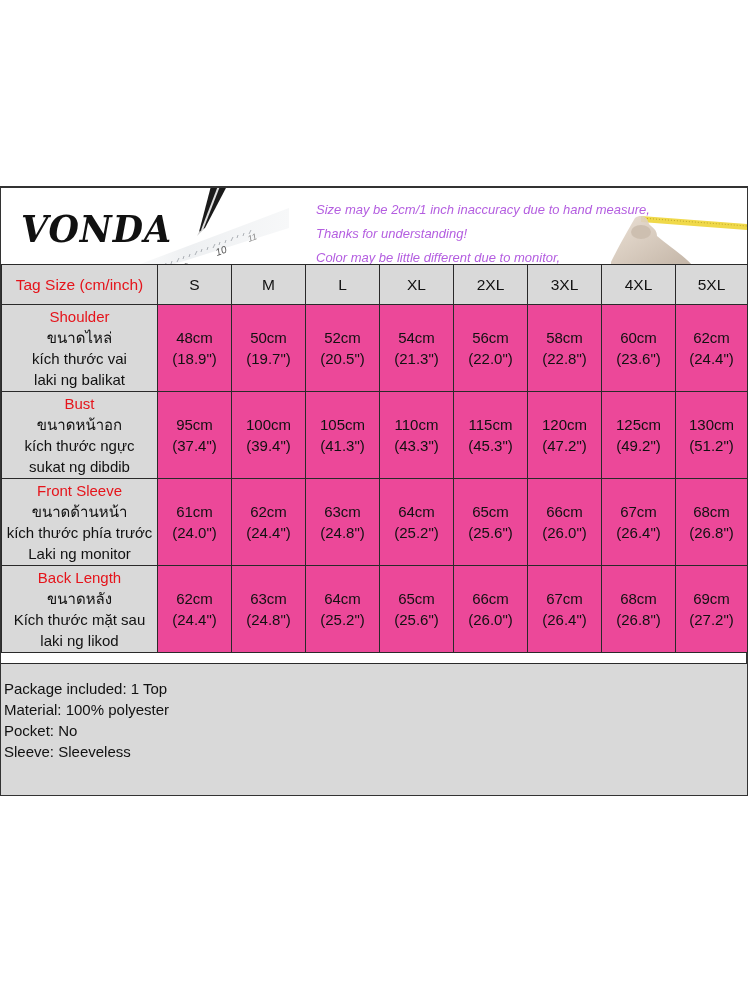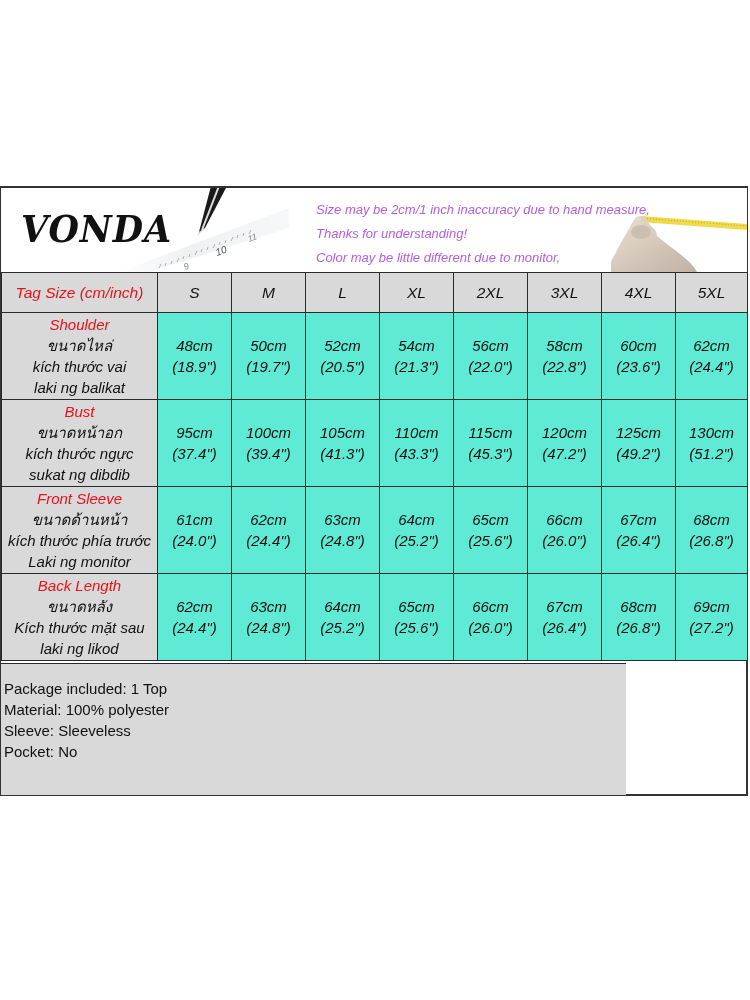--- a/index.html
+++ b/index.html
@@ -21,36 +21,36 @@
     font-size: 38px; font-weight: bold; letter-spacing: 1px; color: #111;
     transform: scaleX(0.92); transform-origin: left;
   }
   .ruler-art { position: absolute; left: 118px; top: 0; width: 170px; height: 84px; }
   .notes {
     position: absolute; left: 284px; top: 10px; color: #b45ee0; font-size: 13px; line-height: 24px; margin-left: 31px;
   }
   .hand-art { position: absolute; left: 600px; top: 4px; width: 146px; height: 80px; }
 
   table.size {
-    position: absolute; left: 1px; top: 272px; border-collapse: collapse; table-layout: fixed; font-style: italic;
+    position: absolute; left: 1px; top: 264px; border-collapse: collapse; table-layout: fixed;
   }
   table.size td {
     border: 1.5px solid #2a2a2a; text-align: center; vertical-align: middle;
     font-size: 15px; line-height: 21px; padding: 0; color: #111;
   }
   table.size tr.head td { height: 39px; background: #d9d9d9; font-size: 15.5px; }
   table.size tr.head td.label { color: #e5141b; }
-  table.size tr.data td { height: 86px; background: #5eead4; }
+  table.size tr.data td { height: 86px; background: #ec4899; }
   table.size tr.data td.label { background: #d9d9d9; }
   .lbl-main { color: #e5141b; display: block; }
   .lbl-line { display: block; }
   .val-cm, .val-in { display: block; }
 
   .info {
-    position: absolute; left: 1px; top: 663px; width: 625px; height: 132px;
+    position: absolute; left: 1px; top: 663px; width: 746px; height: 132px;
     background: #d9d9d9; border-top: 1.5px solid #2a2a2a; box-sizing: border-box;
     padding: 14px 0 0 3px; font-size: 15px; line-height: 21px;
   }
   .info div { white-space: nowrap; }
 </style>
 </head>
 <body>
 
 <div class="sheet"></div>
 
@@ -299,15 +299,15 @@
           <span class="val-cm">69cm</span>
           <span class="val-in">(27.2")</span>
         </td>
   </tr>
 </tbody>
   </table>
 
 <div class="info">
   <div>Package included: 1 Top</div>
   <div>Material: 100% polyester</div>
+  <div>Pocket: No</div>
   <div>Sleeve: Sleeveless</div>
-  <div>Pocket: No</div>
 </div>
 
 </body></html>

